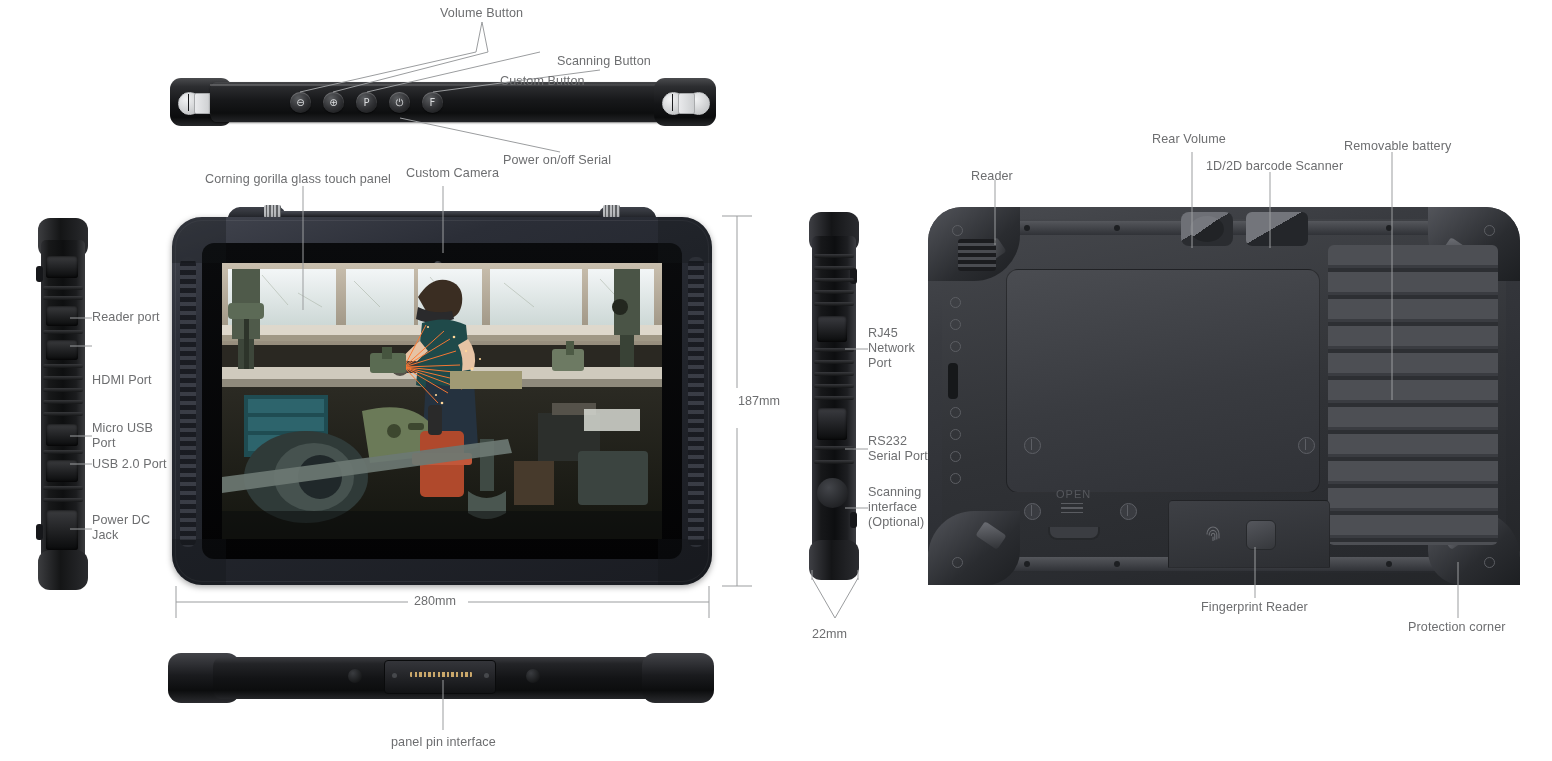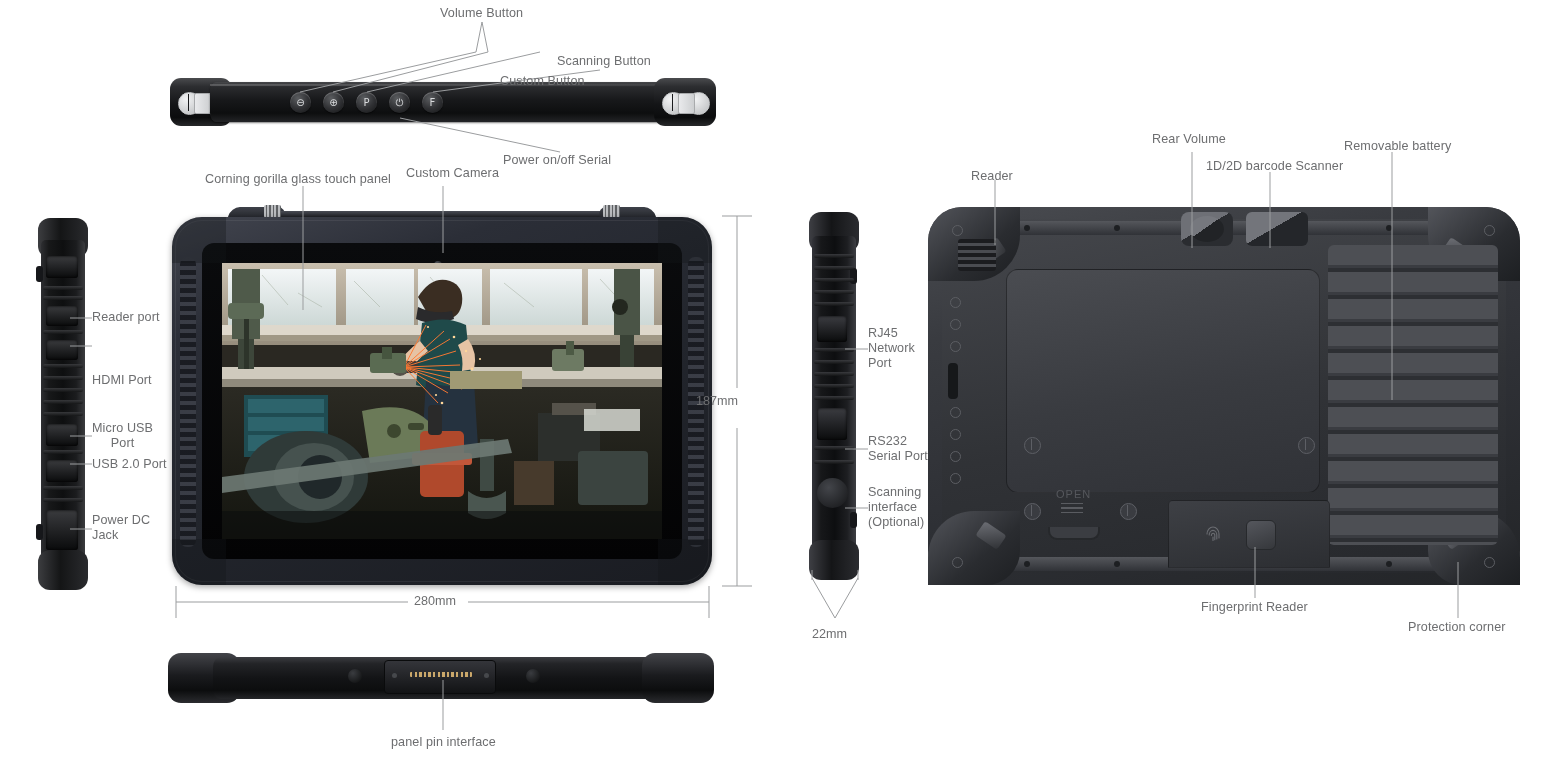--- a/index.html
+++ b/index.html
@@ -241,21 +241,21 @@
 
   <svg class="lead" style="left:0;top:0;width:200px;height:620px;">
     <line x1="70" y1="318" x2="92" y2="318"></line>
     <line x1="70" y1="346" x2="92" y2="346"></line>
     <line x1="70" y1="436" x2="92" y2="436"></line>
     <line x1="70" y1="464" x2="92" y2="464"></line>
     <line x1="70" y1="529" x2="92" y2="529"></line>
   </svg>
   <div class="lbl" style="left:92px;top:310px;">Reader port</div>
   <div class="lbl" style="left:92px;top:345px;margin-top:28px;">HDMI Port</div>
-  <div class="lbl" style="left:92px;top:421px;text-align:center;">Micro USB
+  <div class="lbl" style="left:92px;top:421px;">Micro USB
 Port</div>
   <div class="lbl" style="left:92px;top:457px;">USB 2.0 Port</div>
   <div class="lbl" style="left:92px;top:513px;">Power DC
 Jack</div>
 
   <div class="frontview">
 
     <div class="fv-strap">
       <div class="fv-strapend" style="left:0px;"></div>
       <div class="fv-strapband"></div>
@@ -403,21 +403,21 @@
     <line x1="468" y1="602" x2="709" y2="602"></line>
   </svg>
   <div class="dim" style="left:414px;top:594px;">280mm</div>
 
   <svg class="lead" style="left:0;top:0;width:780px;height:640px;">
     <line x1="722" y1="216" x2="752" y2="216"></line>
     <line x1="722" y1="586" x2="752" y2="586"></line>
     <line x1="737" y1="216" x2="737" y2="388"></line>
     <line x1="737" y1="428" x2="737" y2="586"></line>
   </svg>
-  <div class="dim" style="left:696px;top:394px;">187mm</div>
+  <div class="dim" style="left:738px;top:394px;">187mm</div>
 
   <div class="botview">
     <div class="bv-cap l"></div>
     <div class="bv-bar"></div>
     <div class="bv-cap r"></div>
     <div class="bv-hole" style="left:180px;"></div>
     <div class="bv-hole" style="left:358px;"></div>
     <div class="bv-pogobox"></div>
     <div class="bv-screw" style="left:224px;"></div>
     <div class="bv-screw" style="left:316px;"></div>

